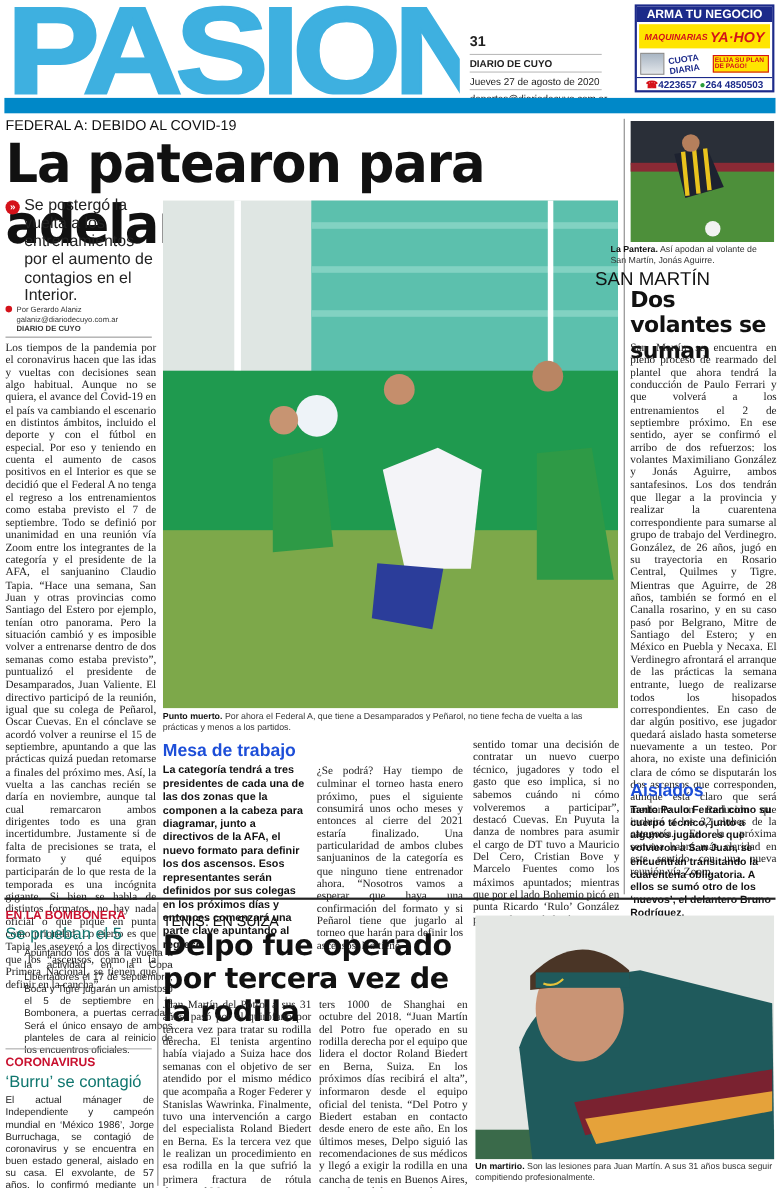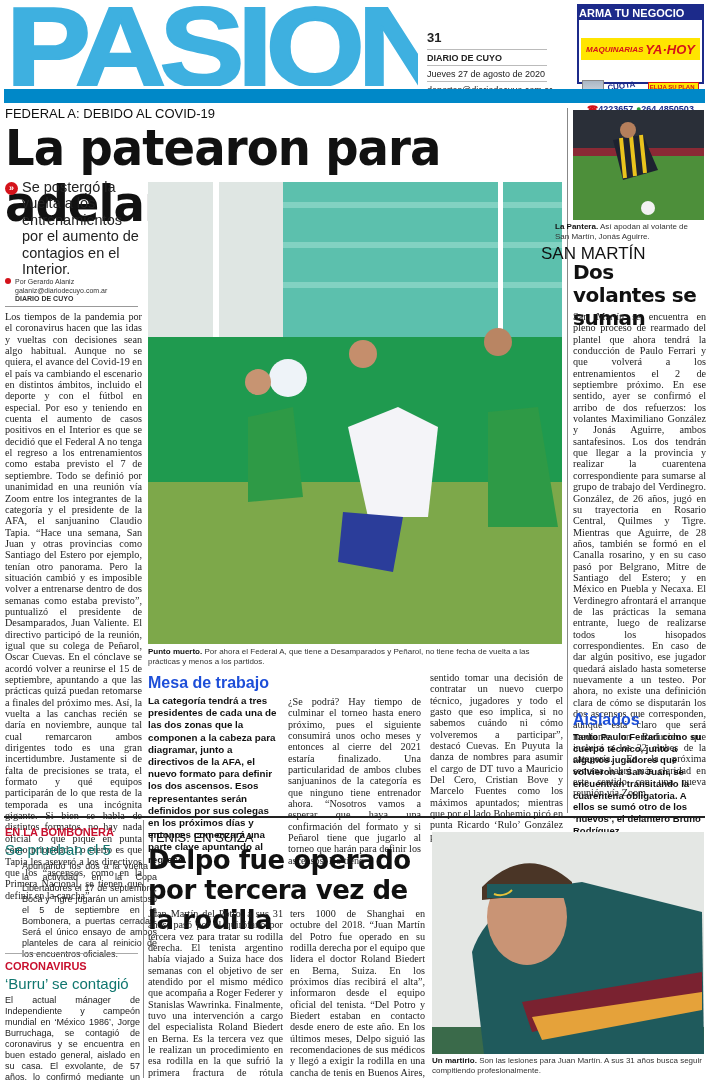--- a/index.html
+++ b/index.html
@@ -5,22 +5,22 @@
 *{box-sizing:border-box;margin:0;padding:0}
 body{width:709px;height:1080px;background:#fff;position:relative;overflow:hidden;font-family:"Liberation Sans",sans-serif;color:#111}
 .abs{position:absolute}
 .logo{left:6px;top:4px;width:412px;height:82px;overflow:hidden}
 .logo-text{font-family:"Liberation Sans",sans-serif;font-weight:900;font-size:108px;line-height:82px;color:#3eb0e0;letter-spacing:-6px;transform:scaleX(1.18) scaleY(1.05);transform-origin:left top;display:block;-webkit-text-stroke:2px #3eb0e0}
 .meta{left:427px;top:30px;width:120px;font-size:9px;color:#222}
 .meta .num{font-size:13px;font-weight:bold;margin-bottom:4px}
 .meta .line{border-top:1px solid #bbb;padding:3px 0 2px}
 .meta .paper{font-weight:bold}
 .ad{left:577px;top:4px;width:127px;height:80px;border:2px solid #1c2a8a;background:#fff}
-.ad-top{background:#1c2a8a;color:#fff;font-weight:bold;font-size:11px;line-height:14px}
-.ad-brand{background:#ffe500;height:22px;margin:18px 2px;display:flex;align-items:center;justify-content:center;gap:2px}
+.ad-top{background:#1c2a8a;color:#fff;font-weight:bold;font-size:11px;text-align:center;line-height:14px}
+.ad-brand{background:#ffe500;height:22px;margin:2px 2px;display:flex;align-items:center;justify-content:center;gap:2px}
 .ad-brand .a{color:#d4121a;font-size:8px;font-style:italic;font-weight:bold}
 .ad-brand .b{color:#d4121a;font-size:13px;font-weight:900;font-style:italic}
 .ad-mid{display:flex;align-items:center;height:24px;padding:0 3px;gap:4px}
 .ad-img{width:34px;height:20px;background:linear-gradient(#a9b6c4,#e2e6ea);border:1px solid #888}
 .ad-cuota{color:#1c2a8a;font-weight:bold;font-size:8px;transform:rotate(-8deg)}
 .ad-elija{background:#ffe500;color:#d4121a;font-size:6px;font-weight:bold;border:1px solid #d4121a;padding:1px}
 .ad-phones{font-size:9px;font-weight:900;color:#1c2a8a;text-align:center;border-top:1px solid #1c2a8a;line-height:12px}
 .ad-phones span{color:#d4121a}
 .bar{left:4px;top:89px;width:701px;height:14px;background:#0088c8}
 .kicker{font-size:13px;color:#111;text-transform:none;letter-spacing:0}

